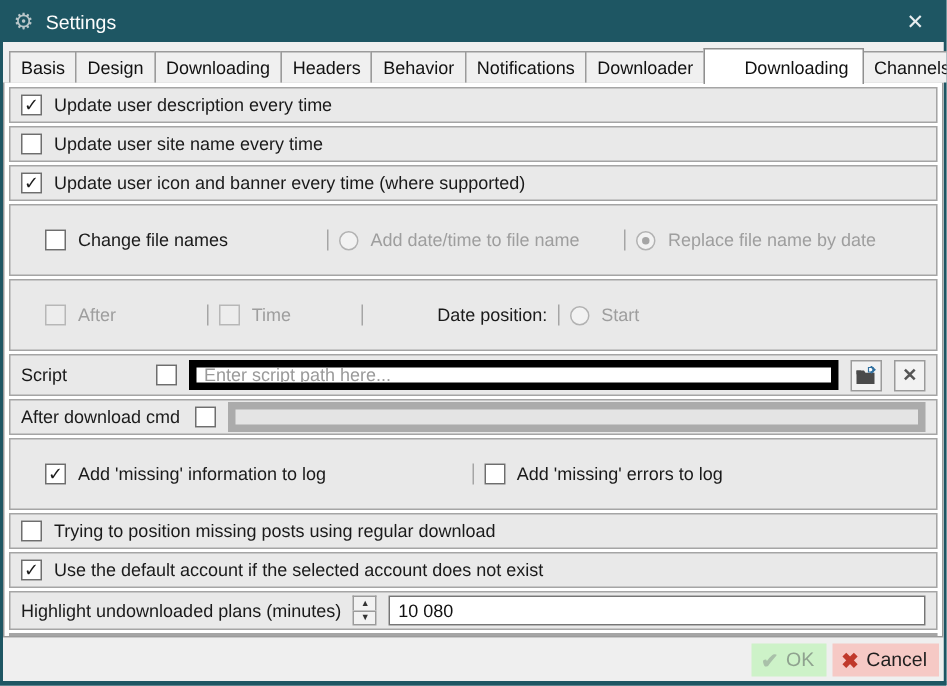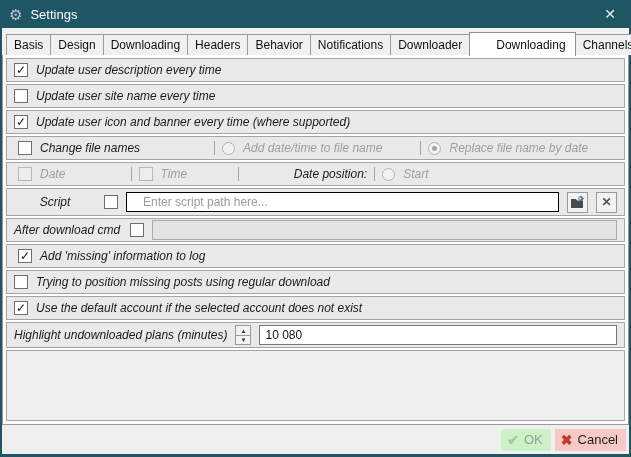--- a/index.html
+++ b/index.html
@@ -35,63 +35,63 @@
 
   
   .content {
     flex: 1 1 auto; background: #ffffff; border: 1px solid #9b9b9b; margin-top: -1px;
     padding: 3px; display: flex; flex-direction: column; gap: 2px; min-height: 0; position: relative; z-index: 1;
   }
   .row {
     flex: 0 0 24px; background: #e9e9e9; border: 1px solid #a5a5a5;
     display: flex; align-items: center; padding: 0 7px; gap: 8px;
   }
-  .row.cells { padding: 4px; gap: 0; }
+  .row.cells { padding: 16px; gap: 0; }
   .cell { height: 100%; display: flex; align-items: center; gap: 8px; padding: 0 7px; border-right: 1px solid #a5a5a5; }
   .cell:last-child { border-right: none; }
   .filler { flex: 1 1 auto; background: #efefef; border: 1px solid #a5a5a5; }
 
   
   .cb {
     width: 14px; height: 14px; background: #fff; border: 1px solid #6e6e6e;
     display: inline-flex; align-items: center; justify-content: center; flex: 0 0 14px;
     font-size: 12px; line-height: 1; color: #1a1a1a;
   }
   .cb.disabled { background: #ededed; border-color: #b7b7b7; }
-  .lbl { color: #1a1a1a; font-style: italic; }
+  .lbl { color: #1a1a1a; }
   .lbl.disabled { color: #9e9e9e; }
 
   .radio { width: 13px; height: 13px; border-radius: 50%; border: 1px solid #b2b2b2; background: #f2f2f2;
     display: inline-flex; align-items: center; justify-content: center; flex: 0 0 13px; }
   .radio .dot { width: 5px; height: 5px; border-radius: 50%; background: transparent; }
   .radio.selected .dot { background: #a5a5a5; }
 
   .txt {
-    flex: 1 1 auto; height: 20px; border: 1px solid #000000; background: #fff;
-    font-family: "Liberation Sans", sans-serif; font-size: 12px; padding: 0 16px; color: #1a1a1a; min-width: 0;
+    flex: 1 1 auto; height: 20px; border: 5px solid #000000; background: #fff;
+    font-family: "Liberation Sans", sans-serif; font-size: 12px; padding: 0 5px; color: #1a1a1a; min-width: 0;
   }
   .txt::placeholder { color: #9a9a9a; opacity: 1; }
   .txt:disabled, .txt.disabled { background: #e4e4e4; border-color: #ababab; }
 
   .mini-btn {
     width: 21px; height: 21px; flex: 0 0 21px; border: 1px solid #9b9b9b; background: #f2f2f2;
     display: inline-flex; align-items: center; justify-content: center; padding: 0;
   }
   .mini-btn .x-glyph { color: #555; font-size: 12px; font-weight: bold; line-height: 1; }
 
   .spinner { display: inline-flex; flex-direction: column; width: 16px; flex: 0 0 16px; }
   .spin-btn {
     height: 10px; border: 1px solid #9b9b9b; background: #f2f2f2;
     display: flex; align-items: center; justify-content: center;
     font-size: 6px; line-height: 1; color: #333; padding: 0;
   }
   .spin-btn.up { border-bottom: none; }
   .num-field { flex: 1 1 auto; height: 20px; border: 1px solid #767676; background: #fff; display: flex; align-items: center; padding: 0 5px; color: #111; }
 
-  .right-label { text-align: center; }
+  .right-label { text-align: left; }
   .script-label { width: 82px; flex: 0 0 82px; }
   .adc-label { width: 108px; flex: 0 0 108px; white-space: nowrap; }
 
   
   .statusbar { flex: 0 0 29px; background: #efefef; display: flex; align-items: center; justify-content: flex-end; padding: 0 3px; gap: 4px; }
   .btn { display: inline-flex; align-items: center; gap: 5px; padding: 3px 8px 3px 6px; border: none; font-family: "Liberation Sans", sans-serif; font-size: 13px; }
   .btn-ok { background: #cdf2c8; color: #8fa28f; }
   .btn-ok .glyph { color: #a9c0a9; font-size: 14px; font-weight: bold; }
   .btn-cancel { background: #f6c9c5; color: #1f1f1f; }
   .btn-cancel .glyph { color: #c0392b; font-size: 14px; font-weight: bold; }
@@ -169,21 +169,21 @@
           <span class="radio selected">
               <span class="dot"></span>
             </span>
           <span class="lbl disabled">Replace file name by date</span>
         </div>
       </div>
 
       <div class="row cells">
         <div class="cell w-date">
           <span class="cb disabled"></span>
-          <span class="lbl disabled">Date</span>
+          <span class="lbl disabled">After</span>
         </div>
         <div class="cell w-time">
           <span class="cb disabled"></span>
           <span class="lbl disabled">Time</span>
         </div>
         <div class="cell w-datepos">
           <span class="lbl right-label">Date position:</span>
         </div>
         <div class="cell w-start">
           <span class="radio">
@@ -216,20 +216,24 @@
         <input class="txt disabled" type="text" disabled="" value="" style="">
       </div>
 
       <div class="row cells">
         <div class="cell w-half">
           <span class="cb">
               <span>✓</span>
             </span>
           <span class="lbl">Add 'missing' information to log</span>
         </div>
+        <div class="cell w-half2">
+          <span class="cb"></span>
+          <span class="lbl">Add 'missing' errors to log</span>
+        </div>
       </div>
 
       <div class="row">
         <span class="cb"></span>
         <span class="lbl">Trying to position missing posts using regular download</span>
       </div>
 
       <div class="row">
         <span class="cb">
             <span>✓</span>

